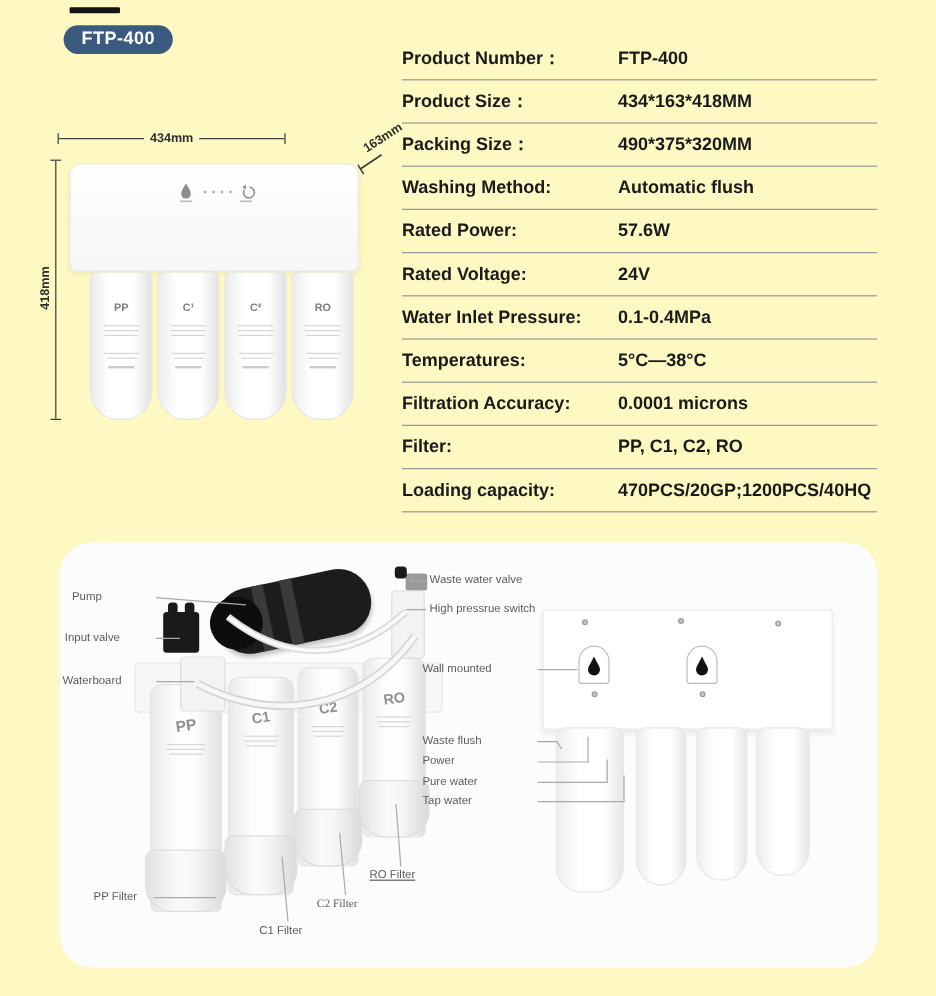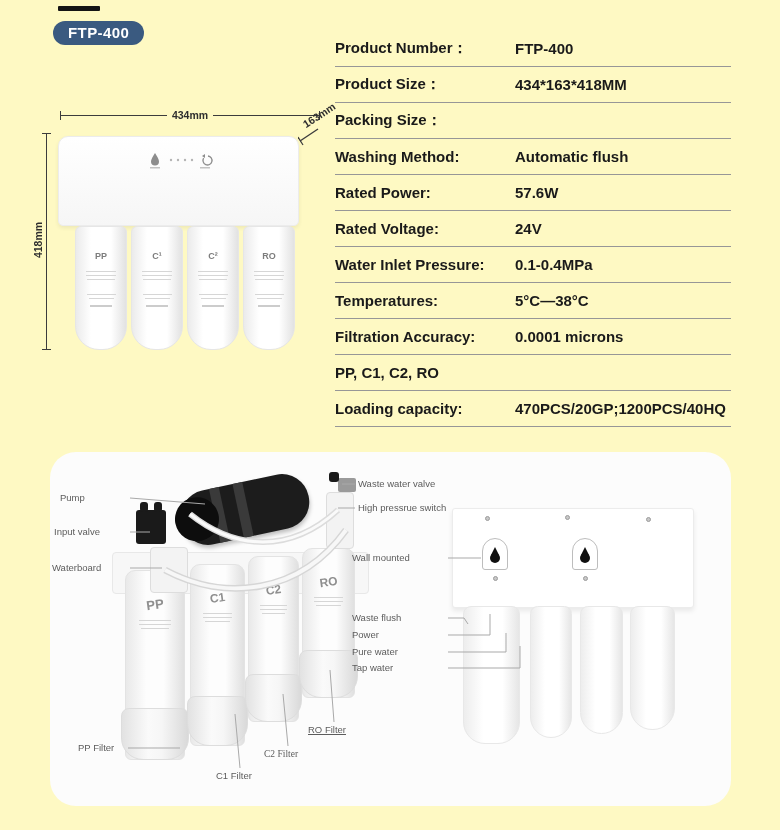--- a/index.html
+++ b/index.html
@@ -6,21 +6,21 @@
   #screen{position:relative;width:780px;height:830px;background:#fef9c3;
           font-family:"Liberation Sans",sans-serif;overflow:hidden;}
   .abs{position:absolute;}
 
   
   .brand-bar{position:absolute;left:58px;top:6px;width:42px;height:5px;background:#151515;border-radius:1px;}
   .badge{position:absolute;left:53px;top:21px;height:24px;line-height:24px;padding:0 15px;
          background:#3a5a80;color:#fff;font-size:15px;font-weight:700;border-radius:13px;letter-spacing:.4px;}
 
   
-  .dim-top{position:absolute;left:60px;top:109px;width:260px;height:12px;display:flex;align-items:center;}
+  .dim-top{position:absolute;left:48px;top:109px;width:190px;height:12px;display:flex;align-items:center;}
   .tick-v{width:1px;height:9px;background:#3c3c3c;}
   .dimline{flex:1;height:1px;background:#3c3c3c;}
   .dim-label{font-size:10.5px;font-weight:700;color:#2e2e2e;margin:0 5px;white-space:nowrap;}
   .dim-left{position:absolute;left:42px;top:133px;width:9px;height:217px;display:flex;flex-direction:column;align-items:center;}
   .tick-h{height:1px;width:9px;background:#3c3c3c;}
   .dimline-v{flex:1;width:1px;background:#3c3c3c;}
 
   
   .device-box{position:absolute;left:58px;top:136px;width:239px;height:88px;
       background:linear-gradient(#ffffff,#f6f6f6);border:1px solid #ececec;border-radius:10px 10px 5px 5px;
@@ -157,20 +157,21 @@
     <div class="spec-row">
       <div class="spec-label">Product Number：</div>
       <div class="spec-value">FTP-400</div>
     </div>
     <div class="spec-row">
       <div class="spec-label">Product Size：</div>
       <div class="spec-value">434*163*418MM</div>
     </div>
     <div class="spec-row">
       <div class="spec-label">Packing Size：</div>
+      <div class="spec-value">490*375*320MM</div>
     </div>
     <div class="spec-row">
       <div class="spec-label">Washing Method:</div>
       <div class="spec-value">Automatic flush</div>
     </div>
     <div class="spec-row">
       <div class="spec-label">Rated Power:</div>
       <div class="spec-value">57.6W</div>
     </div>
     <div class="spec-row">
@@ -183,20 +184,21 @@
     </div>
     <div class="spec-row">
       <div class="spec-label">Temperatures:</div>
       <div class="spec-value">5°C—38°C</div>
     </div>
     <div class="spec-row">
       <div class="spec-label">Filtration Accuracy:</div>
       <div class="spec-value">0.0001 microns</div>
     </div>
     <div class="spec-row">
+      <div class="spec-label">Filter:</div>
       <div class="spec-value">PP, C1, C2, RO</div>
     </div>
     <div class="spec-row">
       <div class="spec-label">Loading capacity:</div>
       <div class="spec-value">470PCS/20GP;1200PCS/40HQ</div>
     </div>
   </div>
 
   <div class="panel">
 

